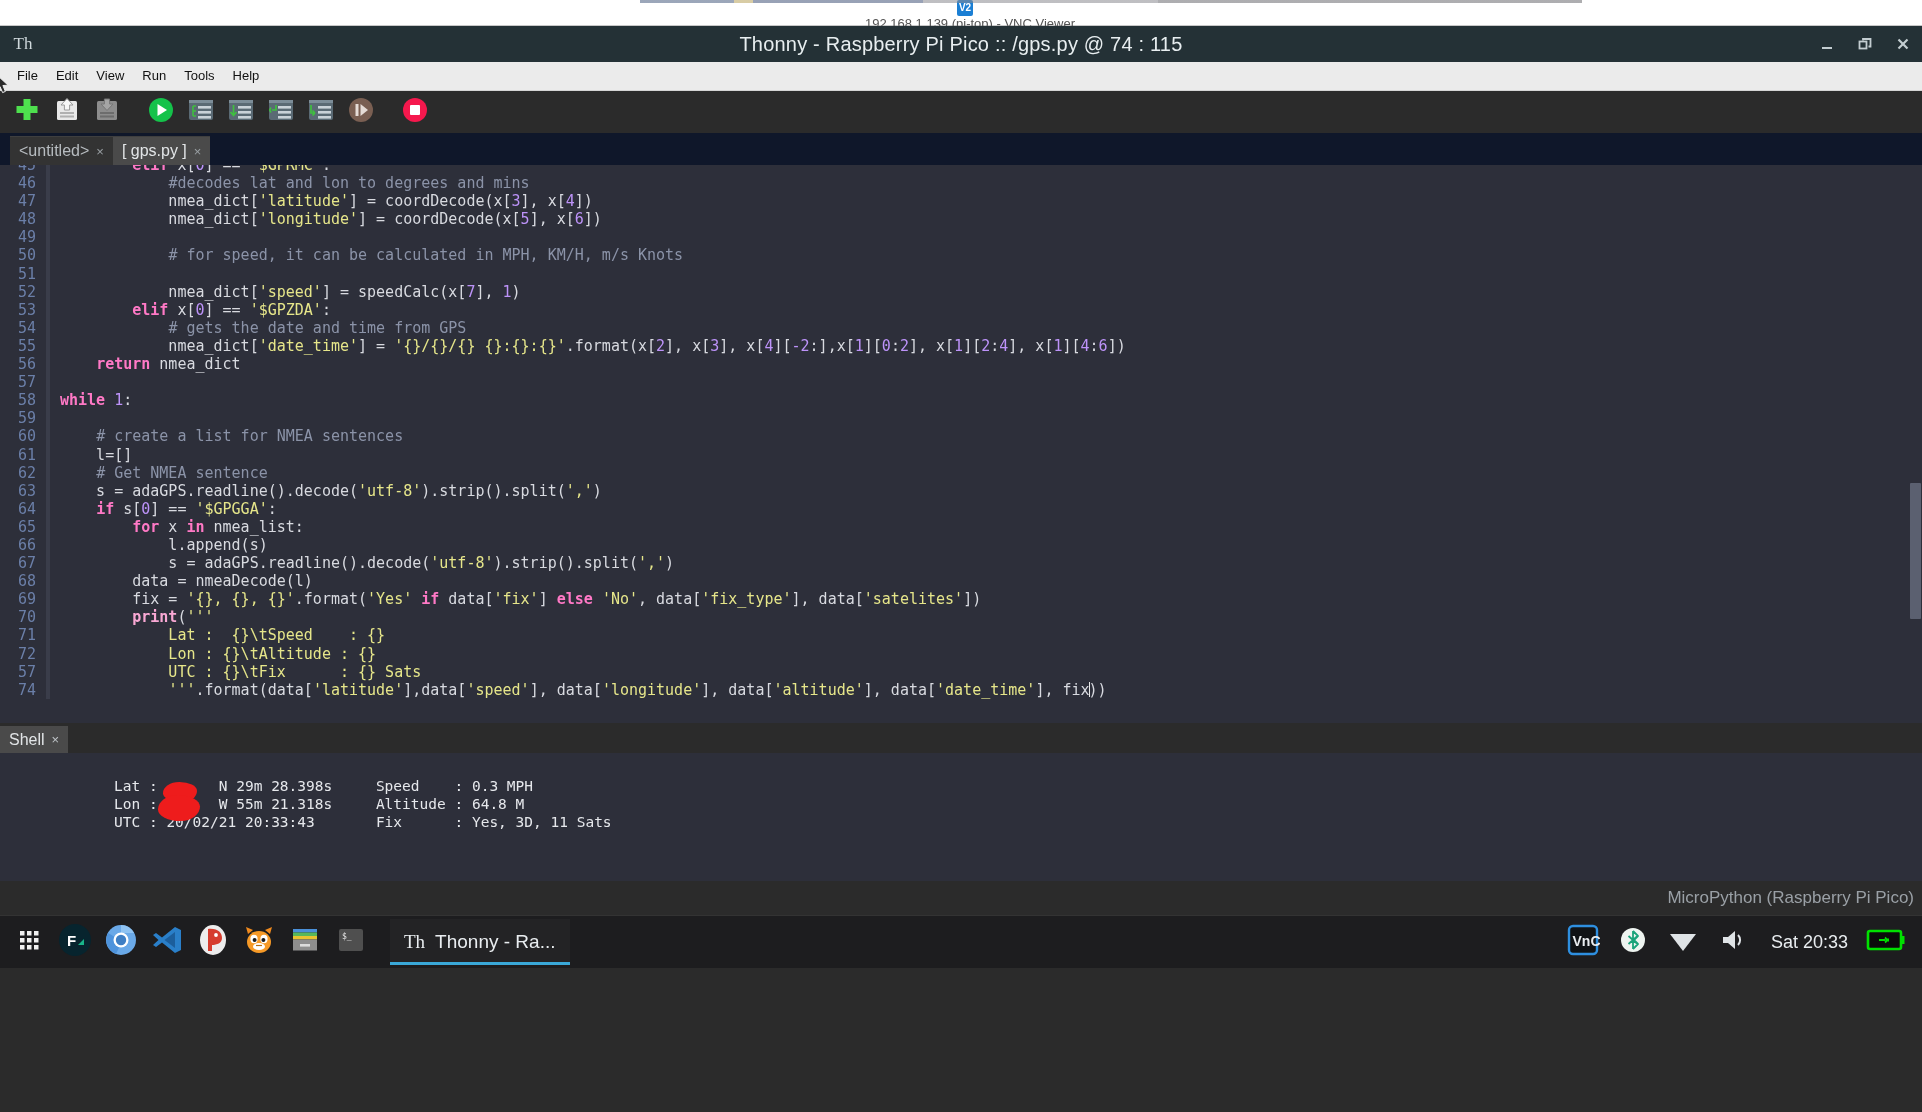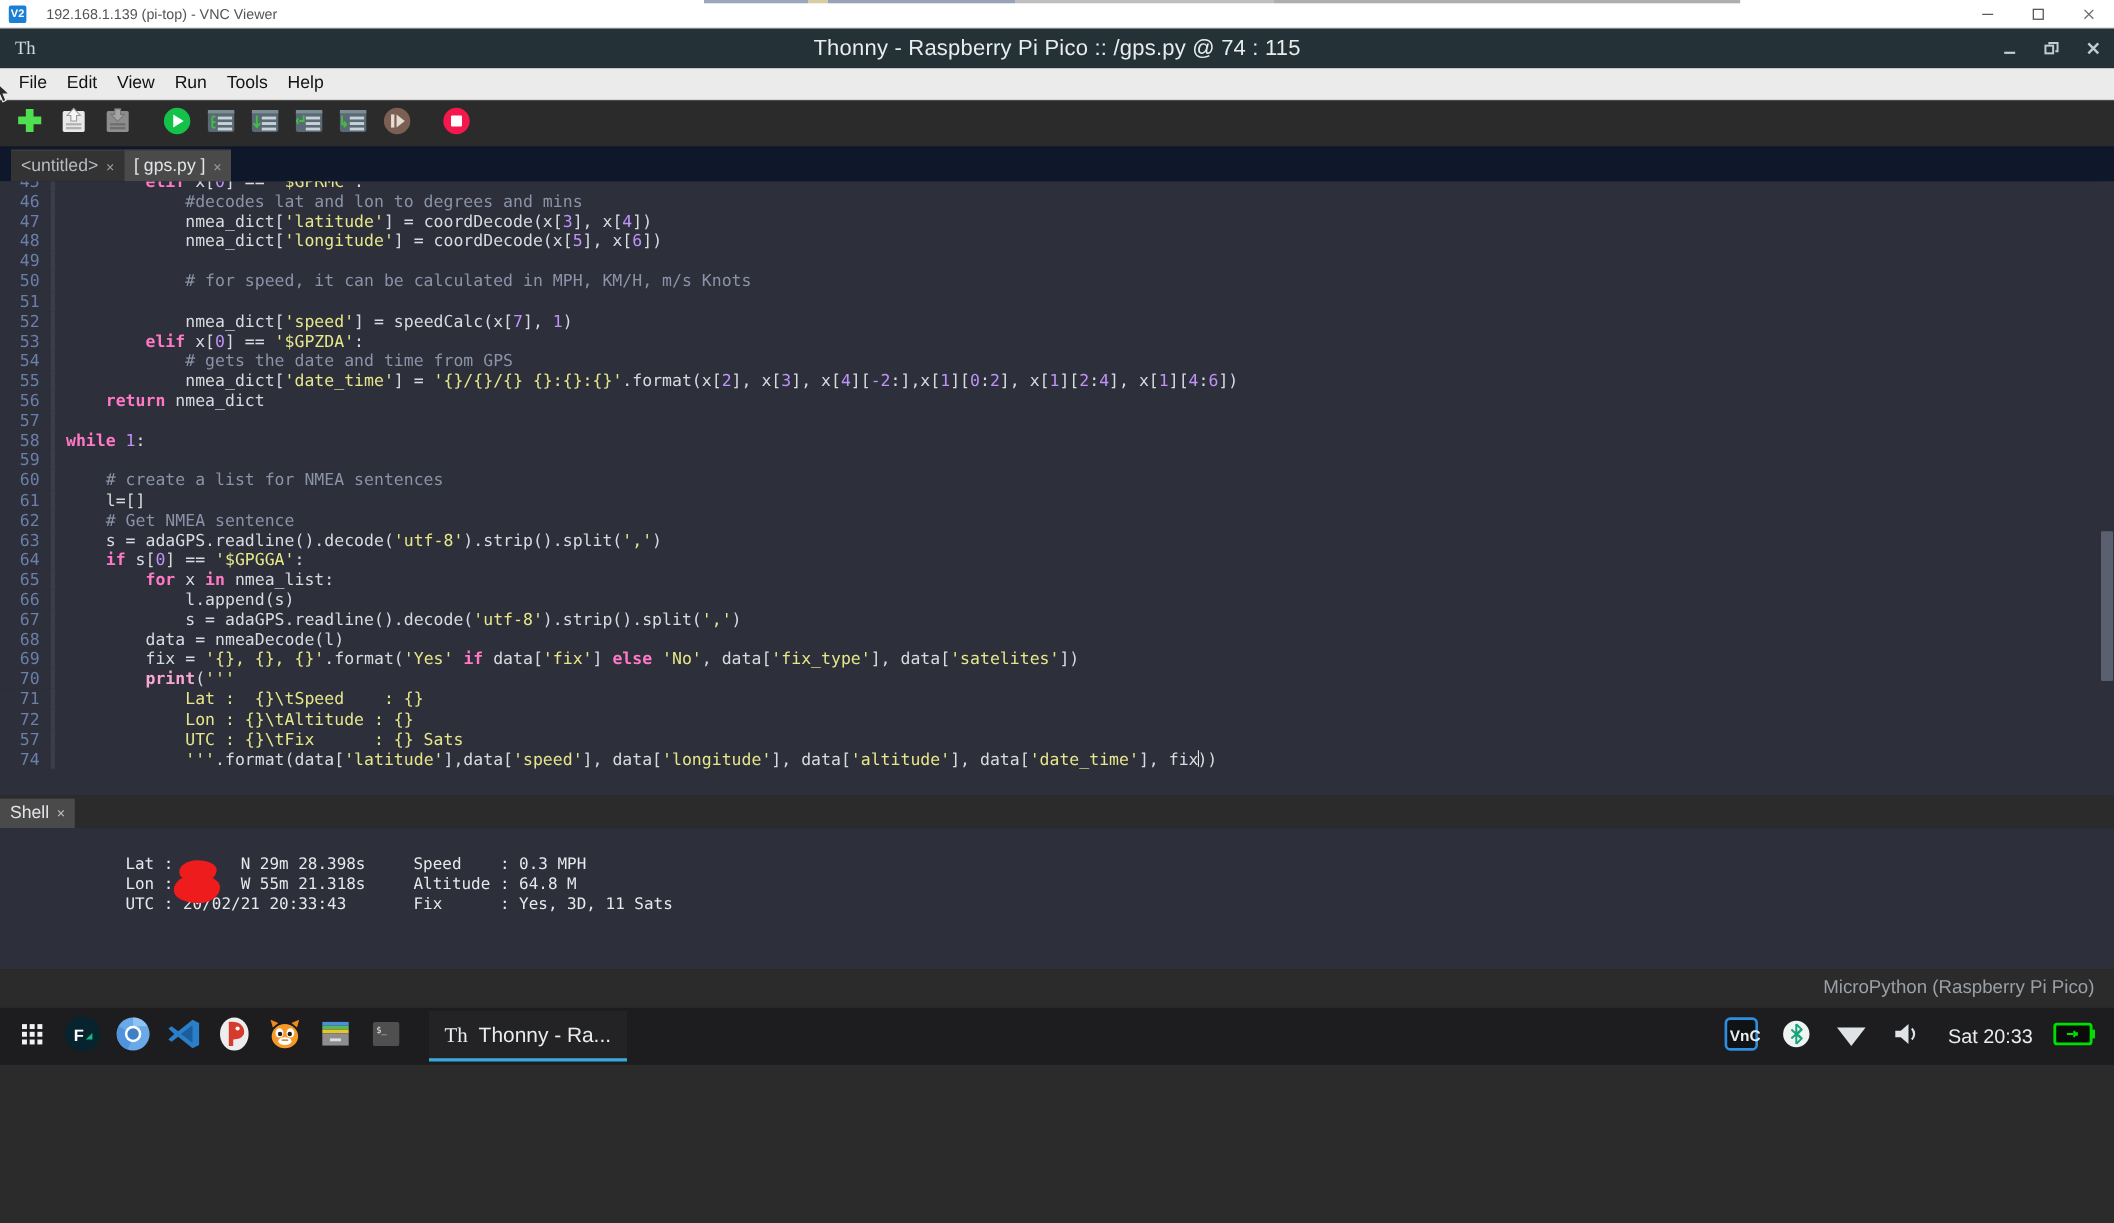--- a/index.html
+++ b/index.html
@@ -5,21 +5,21 @@
   html,body{margin:0;padding:0;}
   body{
     width:1922px;height:1112px;overflow:hidden;
     background:#2b2b2b;
     font-family:"Liberation Sans", sans-serif;
     -webkit-font-smoothing:antialiased;
   }
   
   #vnc-titlebar{
     height:25px;background:#ffffff;border-bottom:1px solid #c8c8c8;
-    display:flex;align-items:center;position:relative;
+    display:flex;align-items:center;position:relative;flex-direction:column;
   }
   #vnc-topstrip{
     position:absolute;top:0;left:640px;right:340px;height:3px;
     background:linear-gradient(90deg,#4a5e80 0 10%,#b8a25a 10% 12%,#44557a 12% 30%,#8a8a90 30% 55%,#6b6b70 55% 100%);
     opacity:.55;
   }
   #vnc-logo{
     width:16px;height:16px;margin-left:8px;background:#1b7fd4;border-radius:2px;
     color:#fff;font-size:10px;font-weight:bold;line-height:16px;text-align:center;
     font-family:"Liberation Sans",sans-serif;flex:none;
@@ -43,21 +43,21 @@
   }
   .th-ctrls{margin-left:auto;display:flex;align-items:center;z-index:2;}
   .th-ctrl{width:38px;height:36px;display:flex;align-items:center;justify-content:center;color:#c3cdd1;}
 
   
   #menubar{
     height:28px;background:#ebebeb;display:flex;align-items:center;
     border-bottom:1px solid #d4d4d4;padding-left:8px;position:relative;
   }
   .menu-item{
-    padding:2px 9px;font-size:16px;color:#111;line-height:22px;cursor:default;
+    padding:2px 9px;font-size:13px;color:#111;line-height:22px;cursor:default;
   }
   #mouse-cursor{
     position:absolute;left:-4px;top:12px;width:0;height:0;z-index:30;pointer-events:none;
   }
   #mouse-cursor svg{position:absolute;left:0;top:0;}
 
   
   #toolbar{height:42px;background:#2b2b2b;display:flex;align-items:center;padding-left:10px;gap:6px;}
   .tb-btn{width:34px;height:34px;display:flex;align-items:center;justify-content:center;border-radius:3px;}
   .tb-gap{width:8px;}
@@ -108,21 +108,21 @@
     color:#e6e8ec;padding-top:24px;box-sizing:border-box;
   }
   .sline{white-space:pre;padding-left:114px;position:relative;}
   .redact{
     position:absolute;border-radius:48% 52% 46% 54% / 55% 45% 56% 44%;background:#ee1c1c;
   }
 
   
   #statusbar{
     height:34px;background:#2b2b2b;display:flex;align-items:center;justify-content:flex-end;
-    padding-right:18px;color:#9aa0a6;font-size:17px;
+    padding-right:8px;color:#9aa0a6;font-size:17px;
   }
 
   
   #taskbar{
     height:52px;background:#1d1d1f;display:flex;align-items:center;padding:0 6px;gap:0;
     border-top:1px solid #333;
   }
   .tbi{width:46px;height:46px;display:flex;align-items:center;justify-content:center;}
   #winbtn{
     margin-left:16px;height:46px;display:flex;align-items:center;gap:10px;padding:0 14px;

